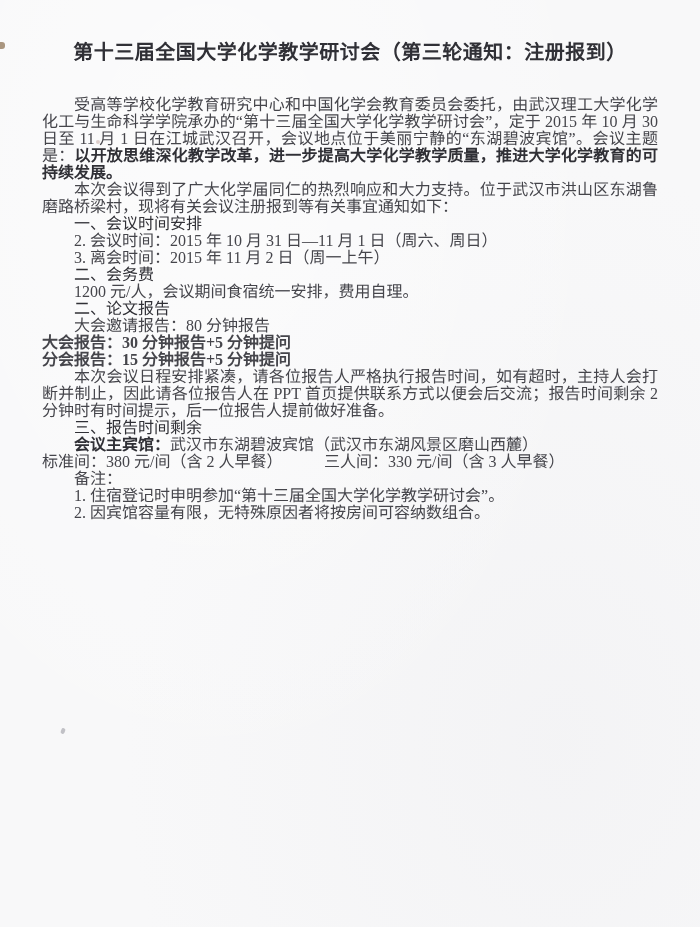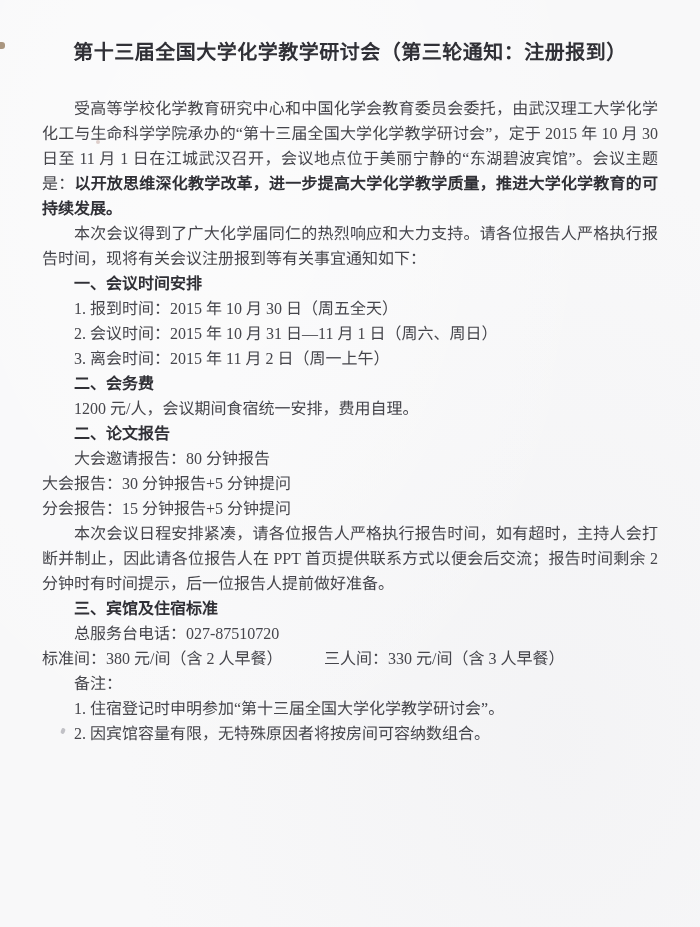--- a/index.html
+++ b/index.html
@@ -26,39 +26,39 @@
     font-size: 20px;
     line-height: 28px;
     font-weight: 700;
     text-align: center;
     letter-spacing: 0.5px;
     color: #303036;
   }
   .doc-body {
     margin: 0 42px;
     font-size: 16px;
-    line-height: 25px;
+    line-height: 17px;
     text-align: justify;
     text-justify: inter-ideograph;
   }
   .doc-body p {
     margin: 0;
     padding: 0;
   }
   .indent { text-indent: 2em; }
   .heading {
     text-indent: 2em;
-    font-weight: 700;
+    font-weight: 400;
     color: #303036;
   }
   .b {
     font-weight: 700;
     color: #303036;
   }
-  .subitem { padding-left: 75px; }
+  .subitem { padding-left: 75px; font-weight: bold; }
   .rooms { padding-left: 50px; }
   .room-gap { margin-left: 2.6em; }
   .scan-speck {
     position: absolute;
     pointer-events: none;
   }
   .speck-1 {
     left: 0; top: 42px; width: 5px; height: 7px;
     background: #9b8468; opacity: 0.85;
     border-radius: 0 3px 3px 0;
@@ -83,38 +83,37 @@
   <span class="scan-speck speck-1"></span>
   <span class="scan-speck speck-2"></span>
   <span class="scan-speck speck-3"></span>
 
   <h1 class="doc-title">第十三届全国大学化学教学研讨会（第三轮通知：注册报到）</h1>
 
   <div class="doc-body">
 
     <p class="indent"><span>受高等学校化学教育研究中心和中国化学会教育委员会委托，由武汉理工大学化学化工与生命科学学院承办的“第十三届全国大学化学教学研讨会”，定于 2015 年 10 月 30 日至 11 月 1 日在江城武汉召开，会议地点位于美丽宁静的“东湖碧波宾馆”。会议主题是：</span><span class="b">以开放思维深化教学改革，进一步提高大学化学教学质量，推进大学化学教育的可持续发展。</span></p>
 
-    <p class="indent">本次会议得到了广大化学届同仁的热烈响应和大力支持。请各位报告人严格执行报告时间，现将有关会议注册报到等有关事宜通知如下：</p>
+    <p class="indent">本次会议得到了广大化学届同仁的热烈响应和大力支持。位于武汉市洪山区东湖鲁磨路桥梁村，现将有关会议注册报到等有关事宜通知如下：</p>
 
     <p class="heading">一、会议时间安排</p>
-    <p class="indent">1. 报到时间：2015 年 10 月 30 日（周五全天）</p>
     <p class="indent">2. 会议时间：2015 年 10 月 31 日—11 月 1 日（周六、周日）</p>
     <p class="indent">3. 离会时间：2015 年 11 月 2 日（周一上午）</p>
 
     <p class="heading">二、会务费</p>
     <p class="indent">1200 元/人，会议期间食宿统一安排，费用自理。</p>
 
     <p class="heading">二、论文报告</p>
     <p class="indent">大会邀请报告：80 分钟报告</p>
     <p class="subitem">大会报告：30 分钟报告+5 分钟提问</p>
     <p class="subitem">分会报告：15 分钟报告+5 分钟提问</p>
     <p class="indent">本次会议日程安排紧凑，请各位报告人严格执行报告时间，如有超时，主持人会打断并制止，因此请各位报告人在 PPT 首页提供联系方式以便会后交流；报告时间剩余 2 分钟时有时间提示，后一位报告人提前做好准备。</p>
 
-    <p class="heading">三、宾馆及住宿标准</p>
-    <p class="indent">总服务台电话：027-87510720</p>
+    <p class="heading">三、报告时间剩余</p>
+    <p class="indent"><span class="b">会议主宾馆：</span><span>武汉市东湖碧波宾馆（武汉市东湖风景区磨山西麓）</span></p>
     <p class="rooms"><span>标准间：380 元/间（含 2 人早餐）</span><span class="room-gap">三人间：330 元/间（含 3 人早餐）</span></p>
 
     <p class="indent">备注：</p>
     <p class="indent">1. 住宿登记时申明参加“第十三届全国大学化学教学研讨会”。</p>
     <p class="indent">2. 因宾馆容量有限，无特殊原因者将按房间可容纳数组合。</p>
 
   </div>
 </div>
 
 </body></html>

